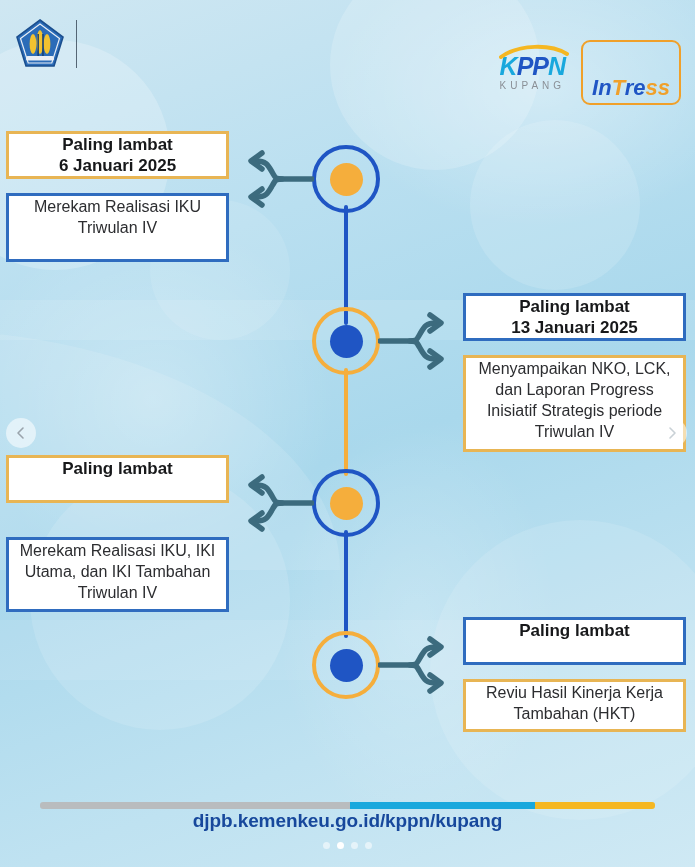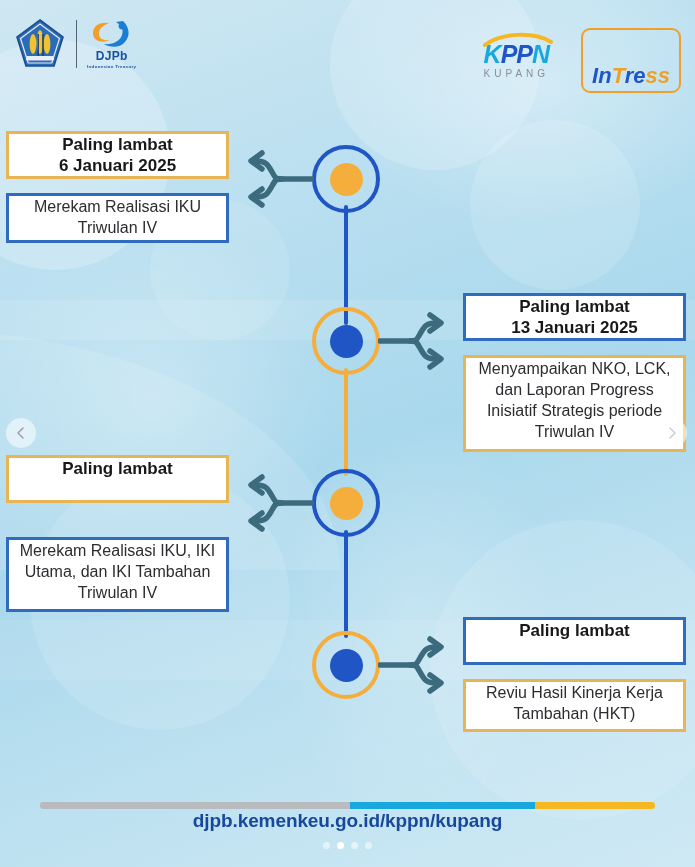--- a/index.html
+++ b/index.html
@@ -25,21 +25,21 @@
 
   
   .header{position:absolute;top:0;left:0;width:695px;height:96px;}
   .logo-left{position:absolute;left:14px;top:18px;display:flex;align-items:center;gap:10px;}
   .kemenkeu{width:52px;height:52px;}
   .divider{width:1px;height:48px;background:#2b3a4a;opacity:.75;}
   .djpb{display:flex;flex-direction:column;align-items:center;}
   .djpb-mark{width:46px;height:30px;}
   .djpb-text{font-weight:bold;font-size:12px;color:#16509e;letter-spacing:.3px;line-height:1;margin-top:1px;}
   .djpb-sub{font-size:4.4px;color:#16509e;letter-spacing:.35px;margin-top:2px;font-weight:bold;}
-  .logo-right{position:absolute;right:14px;top:28px;display:flex;align-items:center;gap:32px;}
+  .logo-right{position:absolute;right:14px;top:40px;display:flex;align-items:center;gap:16px;}
   .kppn-wrap{position:relative;display:flex;flex-direction:column;align-items:center;}
   .kppn-text{font-style:italic;font-weight:bold;font-size:25px;line-height:1;letter-spacing:-1px;}
   .kppn-sub{font-size:10px;letter-spacing:4px;color:#8a8f96;margin-top:1px;}
   .intres{border:2.5px solid #f0a02a;border-radius:9px;padding:17px 9px 4px 9px;position:relative;}
   .intres-inner{font-style:italic;font-weight:bold;font-size:22px;line-height:1;color:#f0a02a;}
   .seg{position:absolute;left:344px;width:4px;border-radius:2px;}
   .node{position:absolute;border-radius:50%;box-sizing:border-box;display:flex;align-items:center;justify-content:center;background:transparent;}
   .node .core{border-radius:50%;}
 
   
@@ -86,29 +86,20 @@
         <g fill="#f2c230">
           <ellipse cx="19" cy="26" rx="3.4" ry="10"></ellipse>
           <ellipse cx="26" cy="24" rx="3.4" ry="12"></ellipse>
           <ellipse cx="33" cy="26" rx="3.4" ry="10"></ellipse>
         </g>
         <rect x="23.4" y="16" width="1.5" height="22" fill="#18406f"></rect>
         <rect x="28.2" y="16" width="1.5" height="22" fill="#18406f"></rect>
         <rect x="12" y="38" width="28" height="4.5" rx="1.6" fill="#e9eef5"></rect>
       </svg>
       <div class="divider"></div>
-      <div class="djpb">
-        <svg class="djpb-mark" viewBox="0 0 46 30">
-          <path d="M4 14 C4 6 12 3 20 4 C13 7 10 10 10 15 C10 20 15 22 21 21 C13 25 4 22 4 14 Z" fill="#f0a02a"></path>
-          <path d="M34 2 C40 8 42 16 36 23 C31 29 21 29 15 25 C24 26 31 22 33 16 C35 10 32 6 27 3 Z" fill="#1a7fd4"></path>
-          <circle cx="33" cy="7" r="3.4" fill="#1a7fd4"></circle>
-        </svg>
-        <div class="djpb-text">DJPb</div>
-        <div class="djpb-sub">Indonesian Treasury</div>
-      </div>
     </div>
 
     <div class="logo-right">
       <div class="kppn-wrap">
         <svg width="74" height="16" viewBox="0 0 74 16" style="position:absolute;right:-6px;top:-11px;">
           <path d="M4 14 C22 1 54 1 70 11" fill="none" stroke="#f5b722" stroke-width="4" stroke-linecap="round"></path>
         </svg>
         <div class="kppn-text">
           <span style="color:#19a8dd;">K</span><span style="color:#1f55c4;">PP</span><span style="color:#19a8dd;">N</span>
         </div>
@@ -178,21 +169,21 @@
     <path d="M52 5 L63 13 L52 21" fill="none" stroke="#3C6B7E" stroke-width="5.5" stroke-linecap="round" stroke-linejoin="round"></path>
     <path d="M52 41 L63 49 L52 57" fill="none" stroke="#3C6B7E" stroke-width="5.5" stroke-linecap="round" stroke-linejoin="round"></path>
   </svg>
 
   <div class="card head" style="left:6px;top:131px;width:223px;height:48px;border:3px solid #E8B554;">
     <div>
       <div>Paling lambat</div>
       <div>6 Januari 2025</div>
     </div>
   </div>
-  <div class="card body" style="left:6px;top:193px;width:223px;height:50px;border:3px solid #2F6CBF;white-space:pre-line;">Merekam Realisasi IKU
+  <div class="card body" style="left:6px;top:193px;width:223px;height:69px;border:3px solid #2F6CBF;white-space:pre-line;">Merekam Realisasi IKU
 Triwulan IV</div>
 
   <div class="card head" style="left:463px;top:293px;width:223px;height:48px;border:3px solid #2F6CBF;">
     <div>
       <div>Paling lambat</div>
       <div>13 Januari 2025</div>
     </div>
   </div>
   <div class="card body" style="left:463px;top:355px;width:223px;height:97px;border:3px solid #E8B554;white-space:pre-line;">Menyampaikan NKO, LCK,
 dan Laporan Progress

